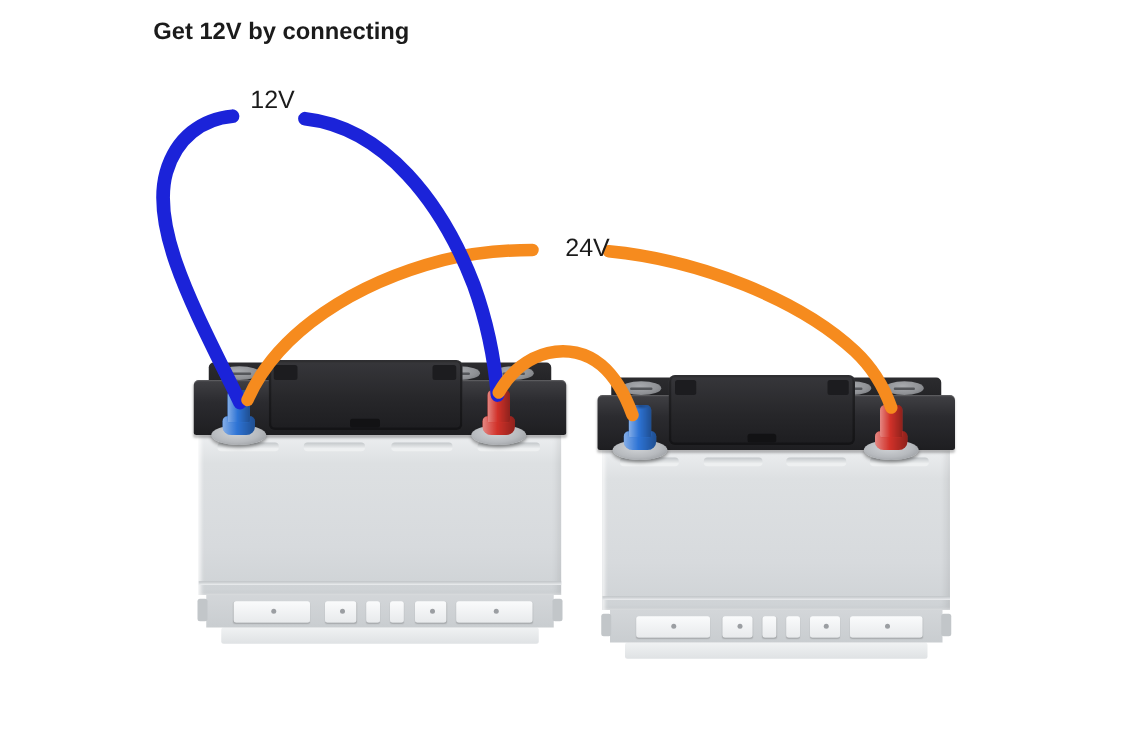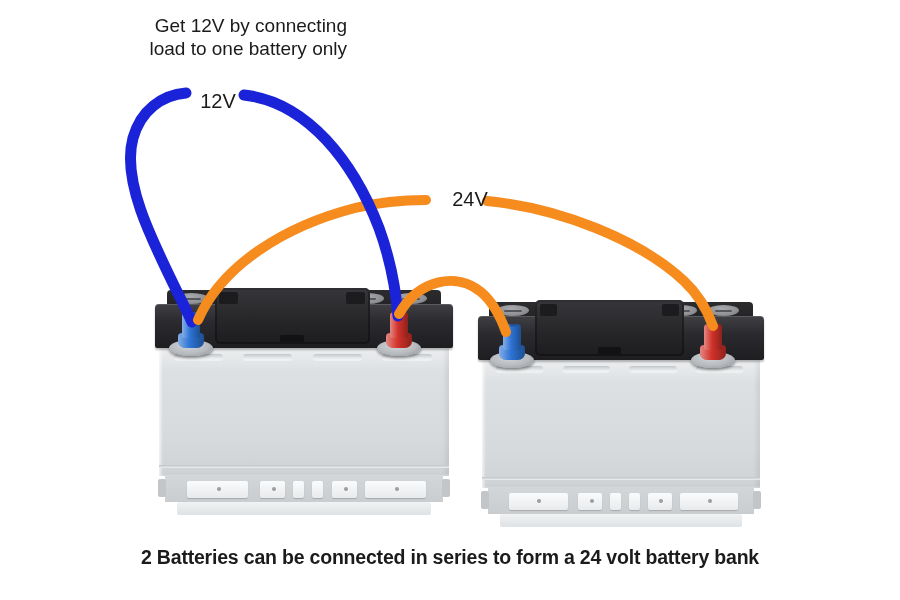--- a/index.html
+++ b/index.html
@@ -13,30 +13,30 @@
     width: 900px;
     height: 600px;
     overflow: hidden;
     background: var(--c-background, #fff);
   }
 
   
   .note {
     position: absolute;
     left: 103px; top: 14px; width: 244px;
-    text-align: right;
-    font-size: 19px; line-height: 23px;
+    text-align: center;
+    font-size: 19px; line-height: 23px; font-weight: bold;
   }
   .wire-label {
     position: absolute;
     font-size: 20px;
     text-align: center;
     z-index: 30;
   }
-  #label-12v { left: 194px; top: 90px; width: 48px; }
+  #label-12v { left: 194px; top: 69px; width: 48px; }
   #label-24v { left: 444px; top: 188px; width: 52px; }
   .caption {
     position: absolute;
     left: 0; right: 0; top: 546px;
     text-align: center;
     font-size: 19.5px;
     font-weight: 700;
     letter-spacing: -0.2px;
   }
 
@@ -163,21 +163,20 @@
   
   #wires { position: absolute; left: 0; top: 0; z-index: 20; }
 </style>
 </head>
 <body>
 
 <div id="stage">
 
   <div class="note">
     <div>Get 12V by connecting</div>
-    <div>load to one battery only</div>
   </div>
 
   <div class="battery b-left">
     <div class="lid-back">
       <div class="cap c1"></div>
       <div class="cap c2"></div>
       <div class="cap c3"></div>
       <div class="cap c4"></div>
       <div class="cap c5"></div>
       <div class="cap c6"></div>
@@ -283,15 +282,14 @@
     <path d="M 192 322 C 158 252, 120 185, 133 138 C 141 110, 162 95, 186 93" fill="none" stroke-width="11" stroke-linecap="round" stroke="#1b23d9"></path>
     <path d="M 198 320 C 222 265, 285 226, 355 208 C 380 202, 404 200, 426 200" fill="none" stroke-width="10" stroke-linecap="round" stroke="#f68b1e"></path>
     <path d="M 244 95 C 308 102, 354 163, 379 228 C 391 261, 396 292, 398 316" fill="none" stroke-width="11" stroke-linecap="round" stroke="#1b23d9"></path>
     <path d="M 487 201 C 560 208, 640 240, 684 281 C 700 296, 708 312, 713 326" fill="none" stroke-width="10" stroke-linecap="round" stroke="#f68b1e"></path>
     <path d="M 399 314 C 419 279, 457 272, 481 292 C 494 303, 501 318, 506 332" fill="none" stroke-width="10" stroke-linecap="round" stroke="#f68b1e"></path>
   </svg>
 
   <div class="wire-label" id="label-12v">12V</div>
   <div class="wire-label" id="label-24v">24V</div>
 
-  <div class="caption">2 Batteries can be connected in series to form a 24 volt battery bank</div>
 
 </div>
 
 </body></html>

